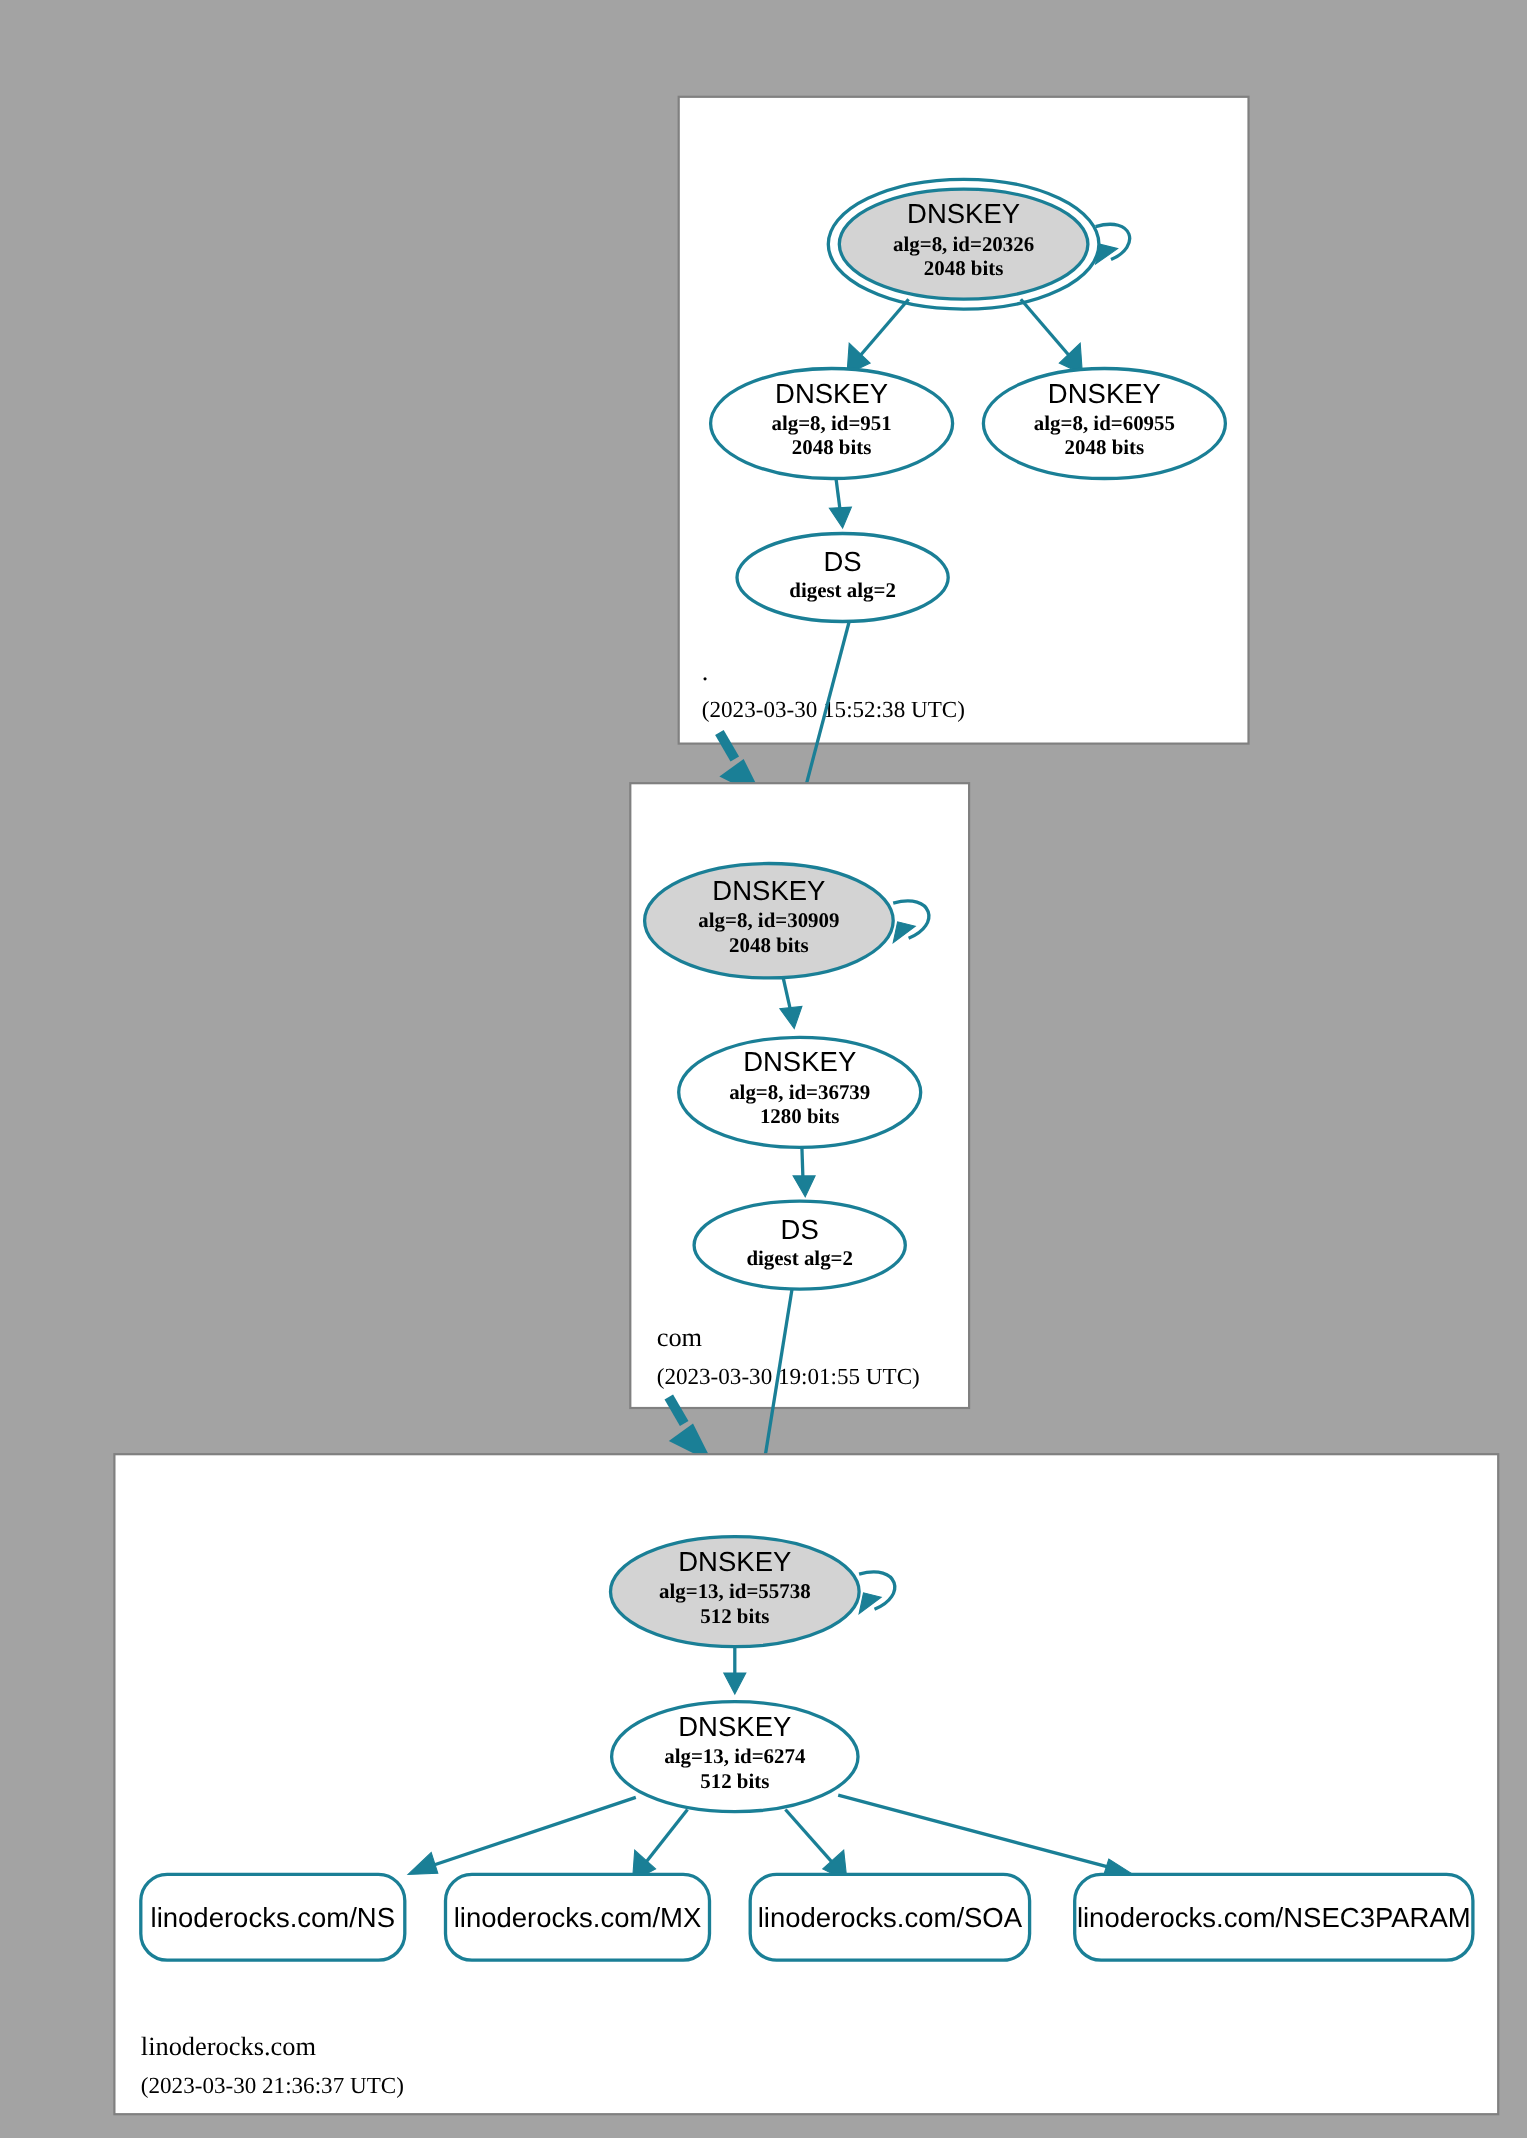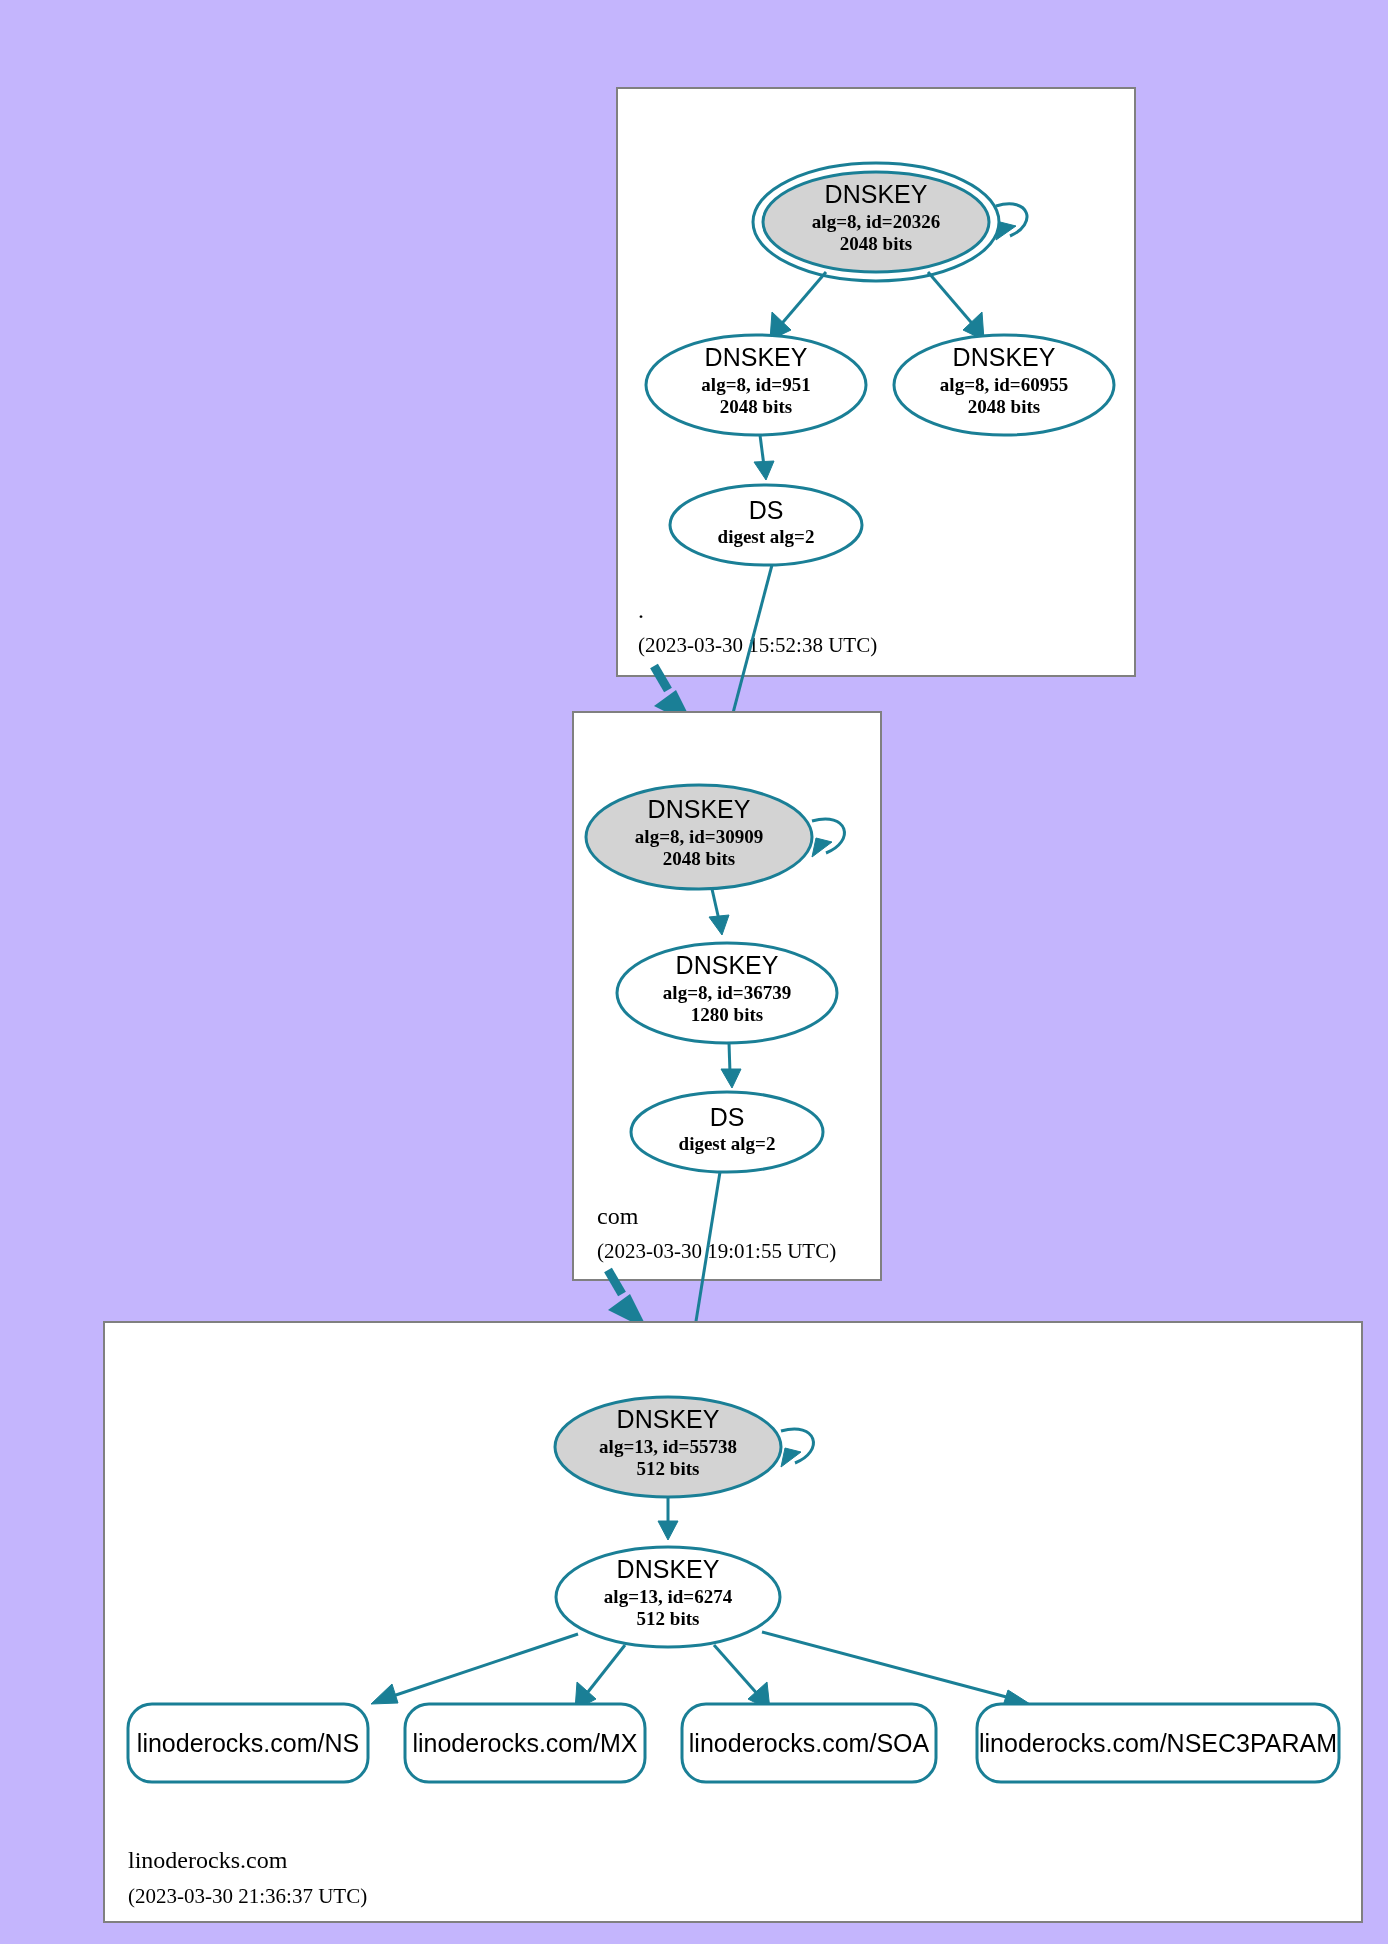--- a/index.html
+++ b/index.html
@@ -11,21 +11,21 @@
   body {
     font-family: "Liberation Sans", sans-serif;
     width: 1388px;
     height: 1944px;
     overflow: hidden;
   }
   #graph-root {
     position: relative;
     width: 1388px;
     height: 1944px;
-    background: #c4b5fd;
+    background: #a3a3a3;
   }
   svg#dnssec-svg {
     position: absolute;
     top: 0;
     left: 0;
     width: 1388px;
     height: 1944px;
     display: block;
   }
   .zone-box {

